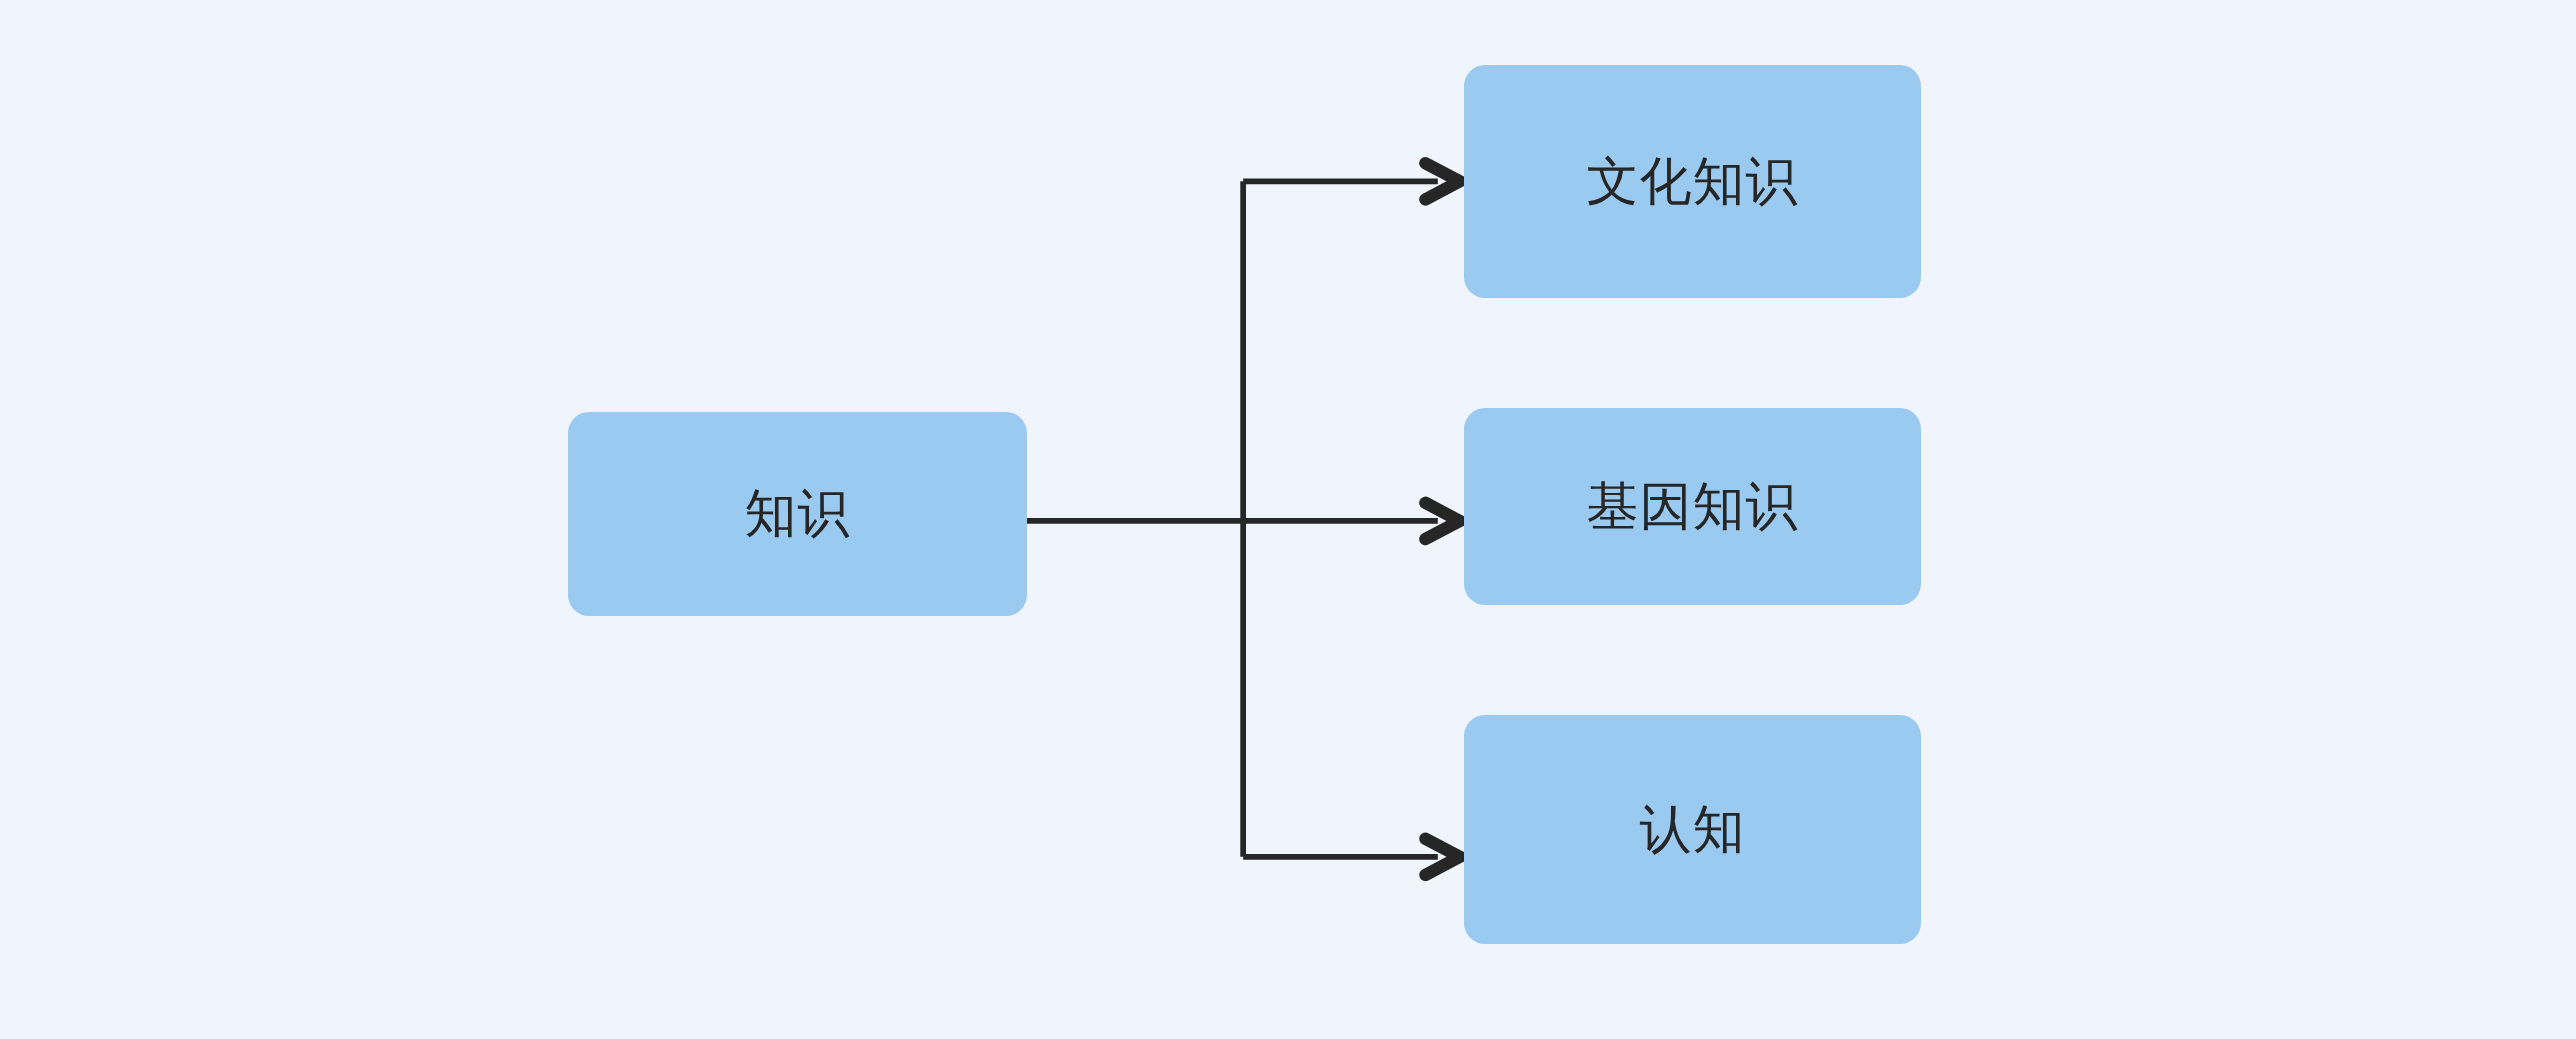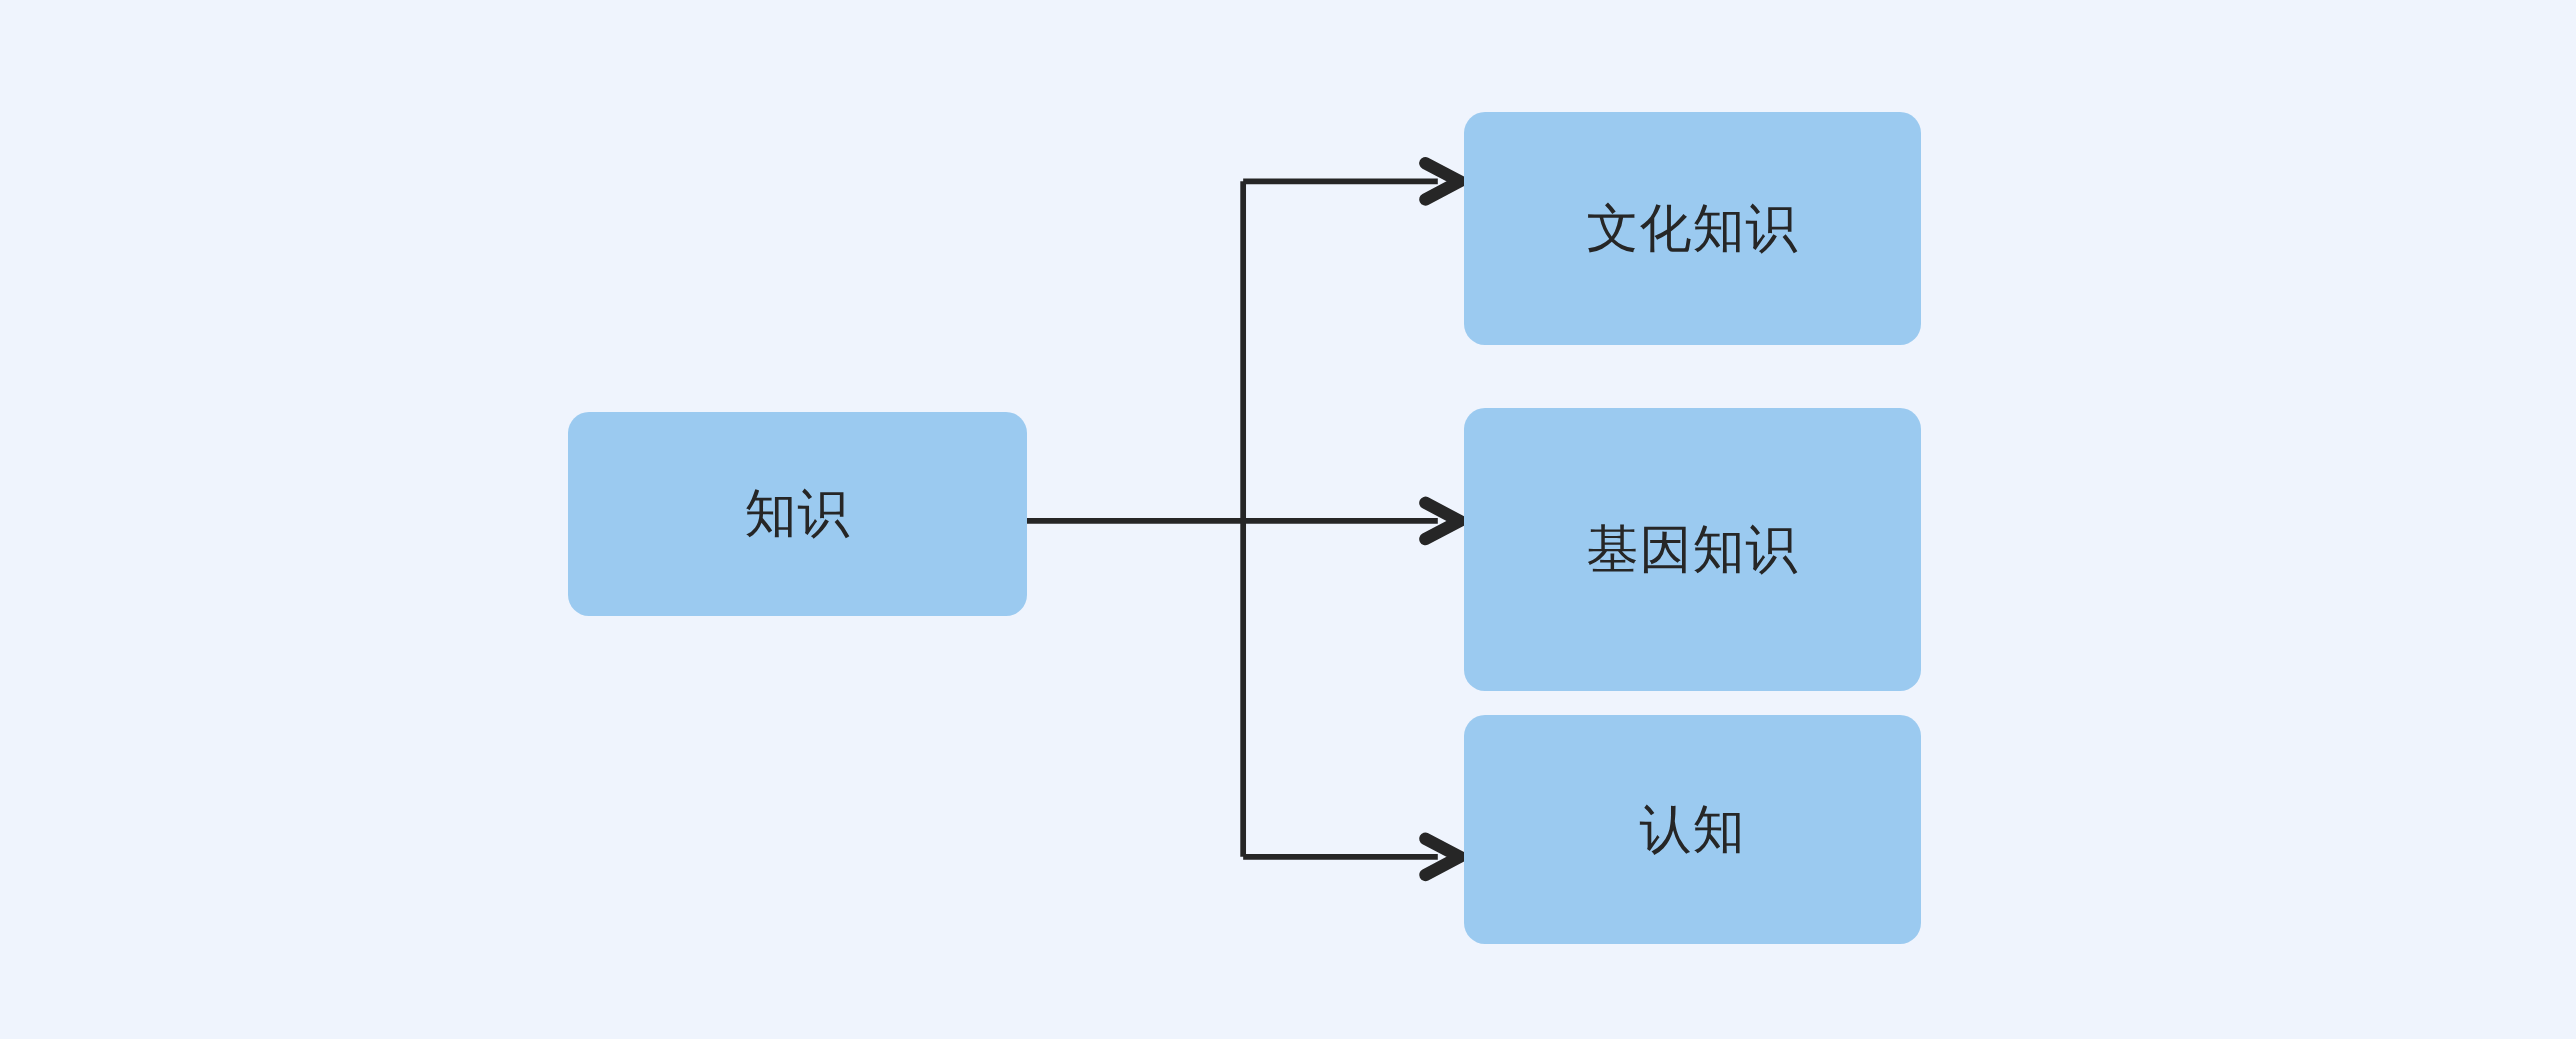--- a/index.html
+++ b/index.html
@@ -41,22 +41,22 @@
     color: #262626;
     font-size: 52px;
     line-height: 1.15;
     letter-spacing: 1px;
     white-space: nowrap;
     font-weight: 400;
     text-align: center;
   }
   
   #node-root      { left: 568px;  top: 412px; width: 459px; height: 204px; }
-  #node-child-0   { left: 1464px; top: 65px;  width: 457px; height: 233px; margin-top: 47px; }
-  #node-child-1   { left: 1464px; top: 408px; width: 457px; height: 283px; }
+  #node-child-0   { left: 1464px; top: 65px;  width: 457px; height: 233px; }
+  #node-child-1   { left: 1464px; top: 408px; width: 457px; height: 197px; }
   #node-child-2   { left: 1464px; top: 715px; width: 457px; height: 229px; }
 </style>
 </head>
 <body>
 
 <div id="diagram-canvas">
 
   <svg id="edge-layer" viewBox="0 0 2700 1090" width="2576" height="1040" xmlns="http://www.w3.org/2000/svg" aria-hidden="true">
     <g fill="none" stroke="#262626" stroke-width="6" stroke-linecap="butt" stroke-linejoin="miter">
 

